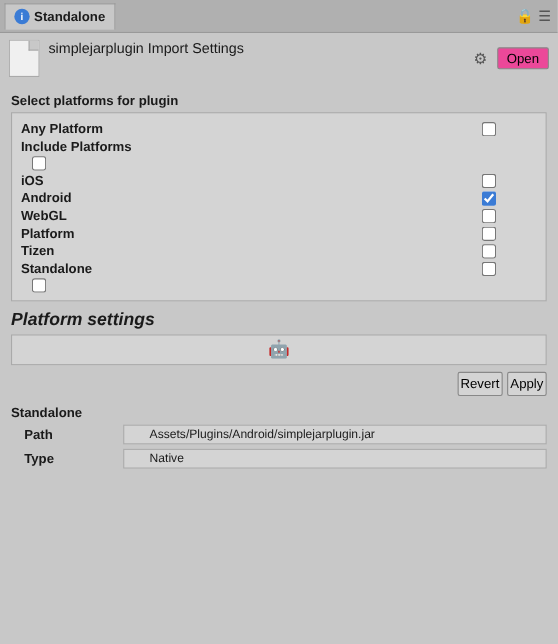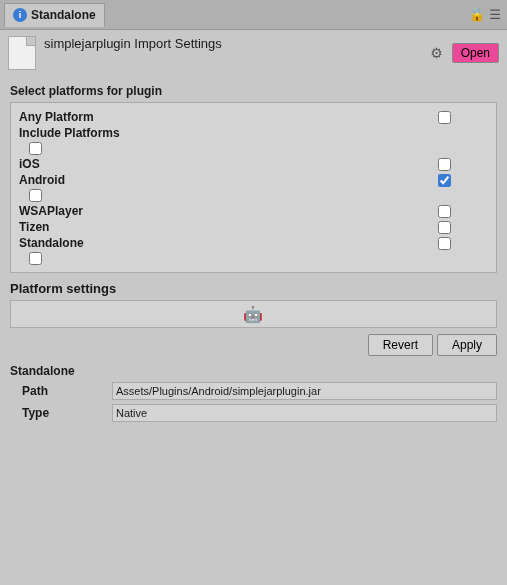--- a/index.html
+++ b/index.html
@@ -162,23 +162,24 @@
     }
     input[type="checkbox"] {
       width: 13px;
       height: 13px;
       cursor: pointer;
       accent-color: #3a7bd5;
     }
 
     
     .platform-settings-label {
-      font-size: 13px;
+      font-size: 16px;
       font-weight: bold;
       margin-bottom: 4px;
+      font-style: italic;
     }
     .platform-settings-bar {
       background: #d4d4d4;
       border: 1px solid #aaa;
       height: 28px;
       display: flex;
       align-items: center;
       justify-content: center;
       margin-bottom: 6px;
     }
@@ -190,21 +191,21 @@
     .buttons-row {
       display: flex;
       justify-content: flex-end;
       gap: 4px;
       margin-bottom: 8px;
     }
     .action-btn {
       background: #d4d4d4;
       border: 1px solid #888;
       border-radius: 2px;
-      padding: 3px 14px;
+      padding: 3px 2px;
       font-size: 12px;
       cursor: pointer;
     }
 
     
     .info-section {
       margin-top: 4px;
     }
     .info-row {
       display: flex;
@@ -214,21 +215,21 @@
     }
     .info-label {
       width: 90px;
       font-weight: bold;
       flex-shrink: 0;
       margin-left: 12px;
     }
     .info-value {
       background: #d4d4d4;
       border: 1px solid #aaa;
-      padding: 2px 3px;
+      padding: 2px 23px;
       flex: 1;
       font-size: 11px;
     }
   </style>
 </head>
 <body>
 
 <div class="tab-bar">
   <div class="tab">
     <span class="tab-icon">
@@ -281,26 +282,27 @@
         <input type="checkbox" style="">
       </div>
     </div>
     <div class="platform-row">
       <span class="platform-row-label">Android</span>
       <div class="checkbox-cell">
         <input type="checkbox" checked="" style="">
       </div>
     </div>
     <div class="platform-row">
-      <div class="checkbox-cell">
-        <input type="checkbox" style="">
-      </div>
-    </div>
-    <div class="platform-row">
-      <span class="platform-row-label">WSAPlayer</span>
+      <span class="platform-row-label">WebGL</span>
+      <div class="checkbox-cell">
+        <input type="checkbox" style="">
+      </div>
+    </div>
+    <div class="platform-row">
+      <span class="platform-row-label">Platform</span>
       <div class="checkbox-cell">
         <input type="checkbox" style="">
       </div>
     </div>
     <div class="platform-row">
       <span class="platform-row-label">Tizen</span>
       <div class="checkbox-cell">
         <input type="checkbox" style="">
       </div>
     </div>

